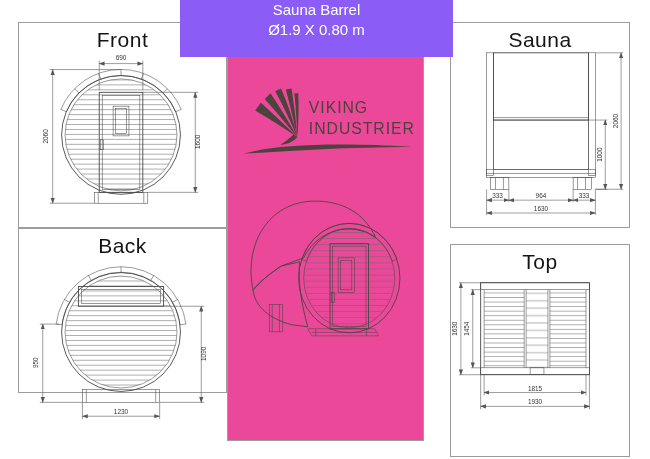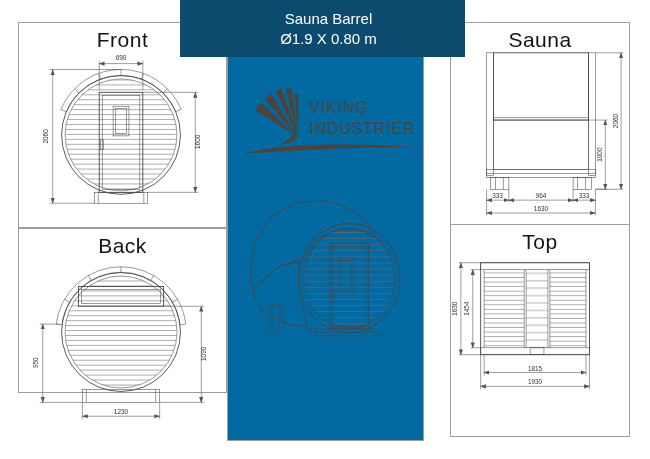--- a/index.html
+++ b/index.html
@@ -4,26 +4,26 @@
 <style>
   html,body{margin:0;padding:0;background:#fff;}
   .stage{position:relative;width:650px;height:459px;background:#fff;overflow:hidden;
          font-family:"Liberation Sans",sans-serif;}
   .panel{position:absolute;border:1px solid #9c9c9c;background:#fff;box-sizing:border-box;padding-left:11px;}
   .panel-title{position:absolute;top:5px;left:0;right:0;text-align:center;
                font-size:21px;color:#141414;letter-spacing:.5px;}
   #p-front{left:18px;top:22px;width:209px;height:206px;}
   #p-side {left:450px;top:22px;width:180px;height:206px;}
   #p-back {left:18px;top:228px;width:209px;height:165px;}
-  #p-top  {left:450px;top:224px;width:180px;height:213px;}
+  #p-top  {left:450px;top:244px;width:180px;height:213px;}
   #p-center{left:227px;top:0;width:197px;height:441px;border:1px solid #9c9c9c;
-            position:absolute;background:#0369a1;box-sizing:border-box;}
-  .header-box{position:absolute;left:180px;top:0;width:273px;height:57px;background:#0c4a6e;
-              color:#fff;display:flex;flex-direction:column;align-items:center;justify-content:center;
-              z-index:5;font-size:15px;line-height:20px;padding-left:12px;}
+            position:absolute;background:#ec4899;box-sizing:border-box;}
+  .header-box{position:absolute;left:180px;top:0;width:273px;height:57px;background:#8b5cf6;
+              color:#fff;display:flex;flex-direction:column;align-items:center;justify-content:flex-start;
+              z-index:5;font-size:15px;line-height:20px;}
   .panel svg{position:absolute;left:0;top:0;}
   .ol{stroke:#474747;stroke-width:.9;fill:none;}
   .tl{stroke:#474747;stroke-width:.55;fill:none;}
   .dl{stroke:#5a5a5a;stroke-width:.6;fill:none;}
   .dt{font-size:6.5px;fill:#333;}
   .logo-wrap{position:absolute;left:8px;top:82px;width:182px;height:78px;}
   .art-wrap{position:absolute;left:12px;top:192px;width:174px;height:152px;}
 </style>
 </head>
 <body>

